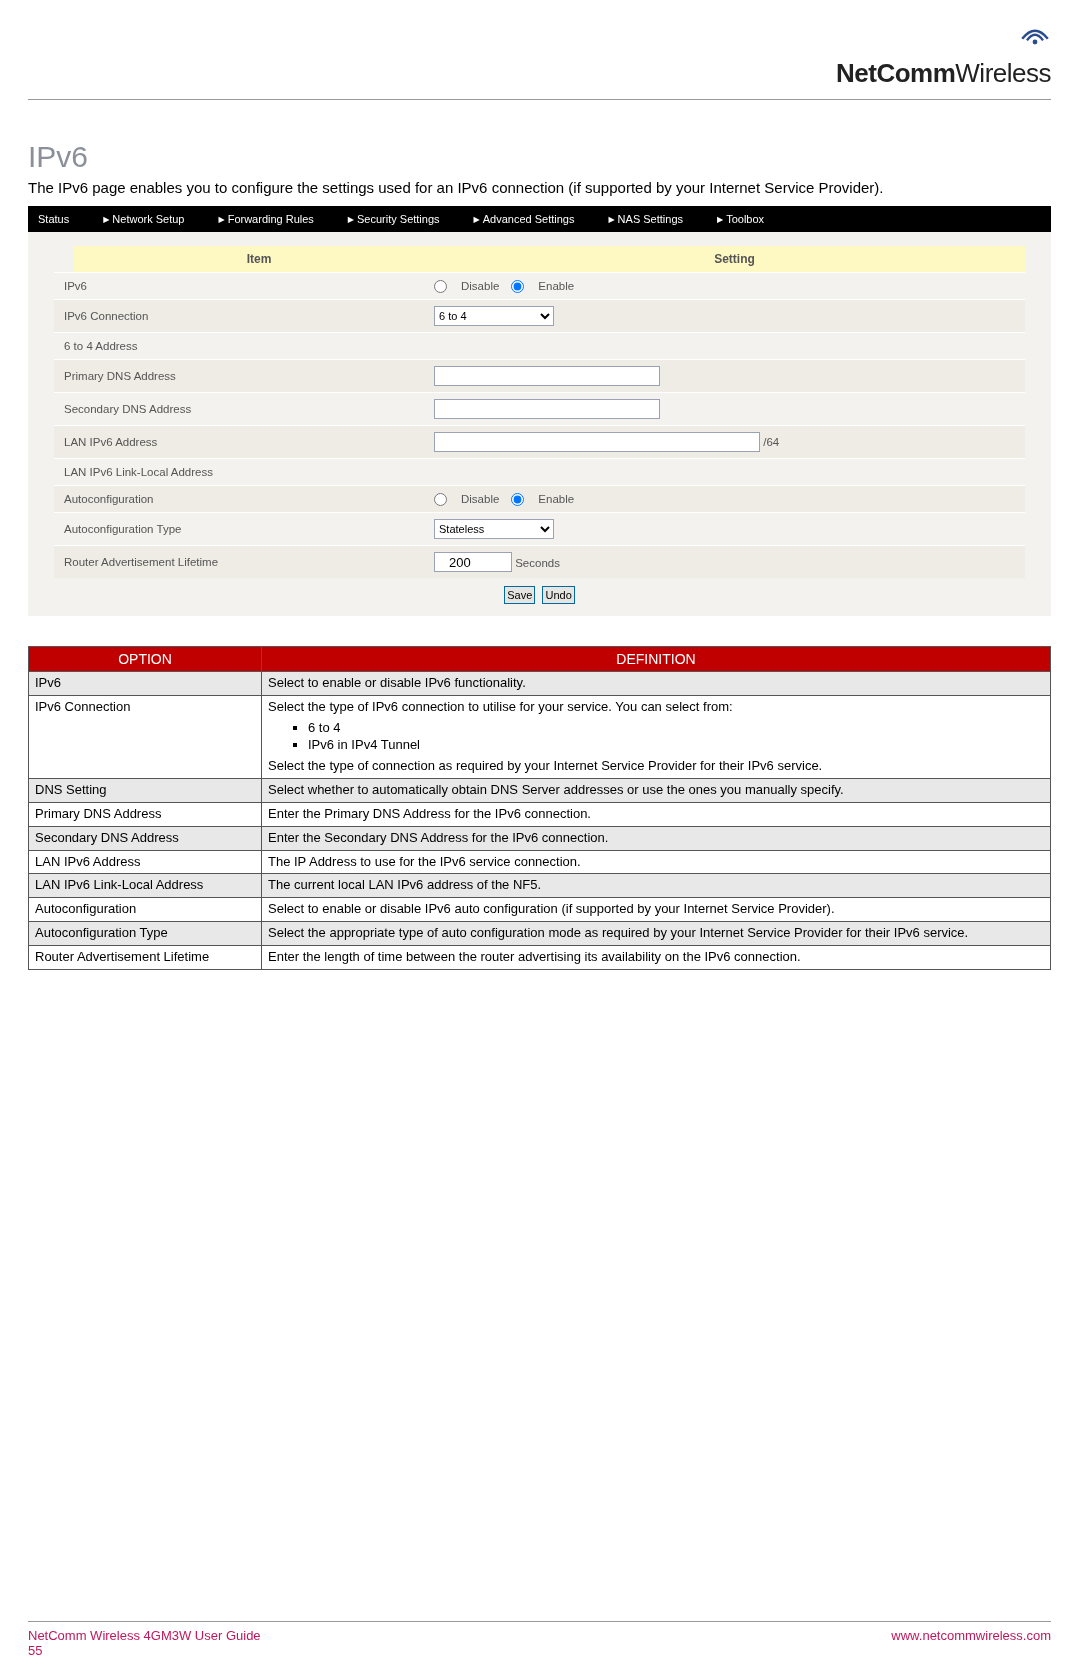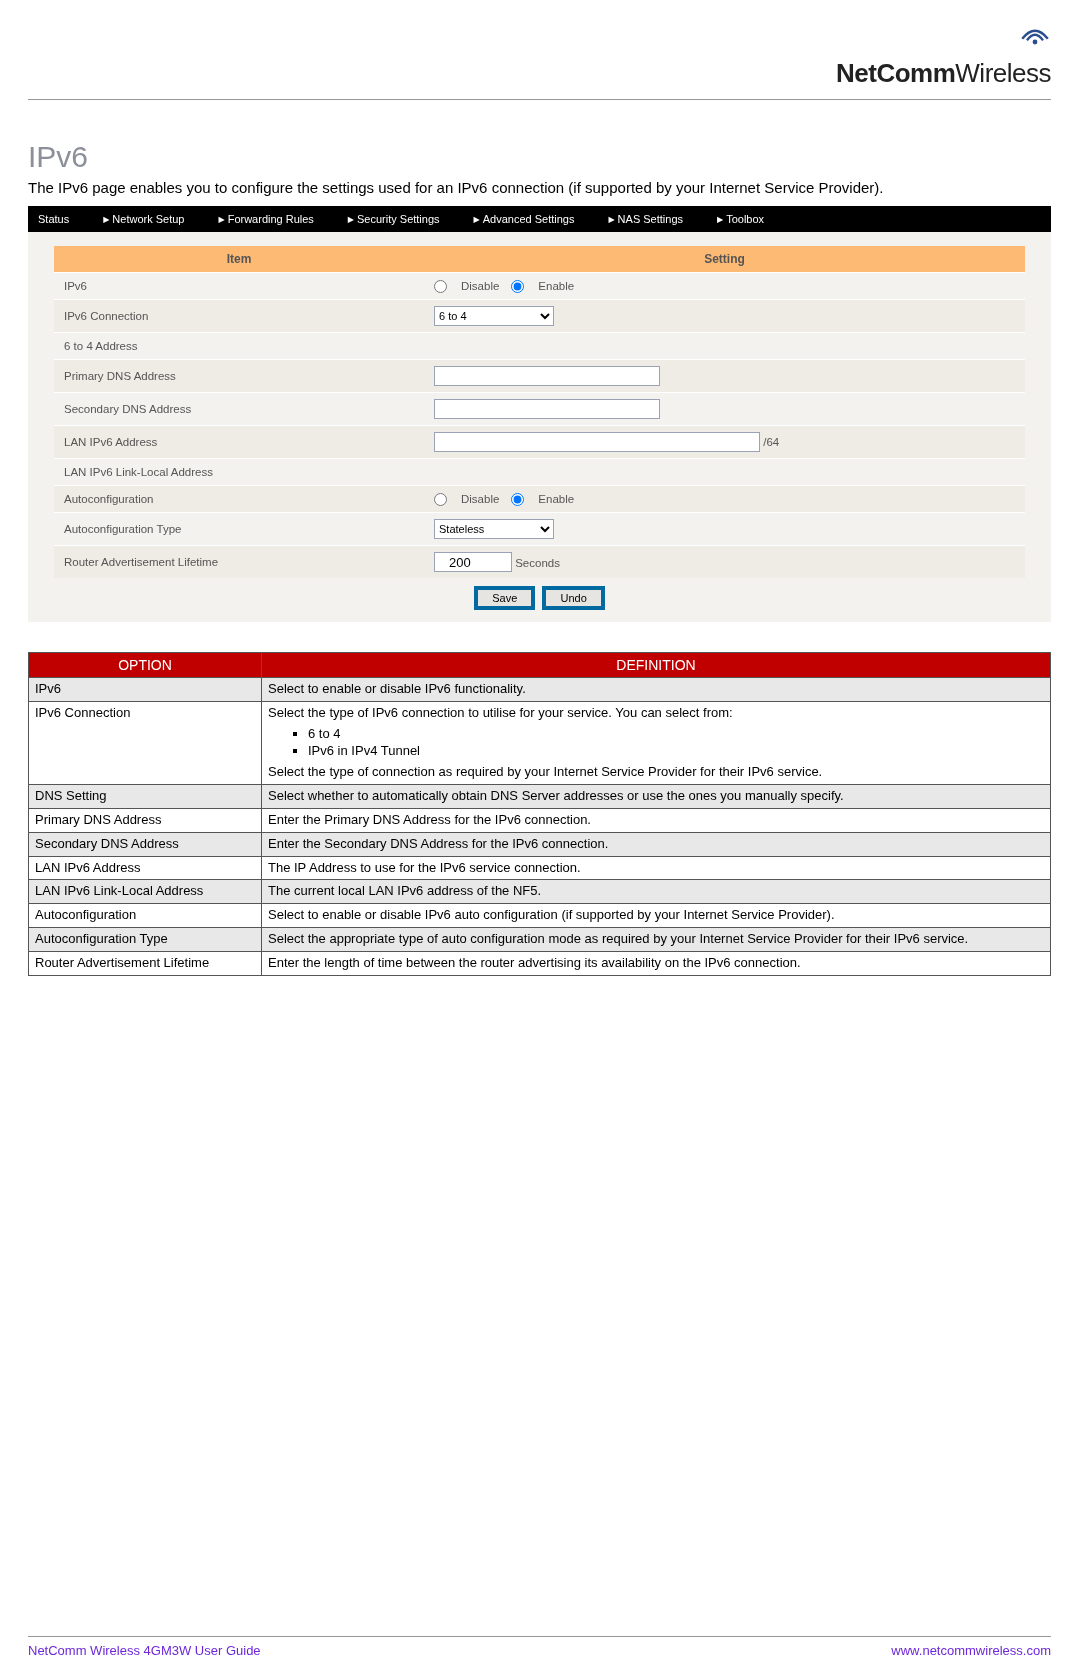--- a/index.html
+++ b/index.html
@@ -32,49 +32,49 @@
   p.intro { font-size: 15px; margin: 4px 0 8px 0; line-height: 1.35; }
   
   .app-panel { border: none; margin: 0 0 30px 0; }
   .navbar {
     background: #000; color: #fff; display: flex; font-size: 11px;
     padding: 4px 10px; height: 18px;
   }
   .navbar .nav-item { margin-right: 34px; display:flex; align-items:center; white-space:nowrap;}
   .navbar .caret { font-size:8px; margin-right:3px; }
   .settings-area { background: #f4f2ee; padding: 14px 26px 10px 26px; font-size: 11.5px; color:#555; }
-  .thead-row { display:flex; background: #fdba74; }
+  .thead-row { display:flex; background: #fef9c3; margin-left: 20px; }
   .thead-row > div, .srow > div { padding: 6px 10px; }
   .col-item { width: 350px; }
   .col-setting { flex: 1; }
   .thead-row > div { text-align: center; font-weight: 600; color:#555; font-size:12px;}
   .srow { display:flex; border-top: 1px solid #fff; align-items:center; min-height:26px;}
   .srow.alt { background: #efece6; }
   input[type=text].small { width: 220px; height:16px; border:1px solid #9aa3b5; font-size:11px; }
   input[type=text].tiny { width: 60px; height:16px; border:1px solid #9aa3b5; font-size:13px; text-align:left; padding-left:14px;}
   select.small { width: 120px; height:20px; border:1px solid #9aa3b5; font-size:11px; background:#fff;}
   .radio-pair { display:flex; gap:12px; align-items:center; font-size:11.5px;}
   .radio-pair input { margin:0 2px 0 0; }
   .btn-row { text-align:center; padding:8px 0 2px 0;}
-  .btn { background: #e7e5e1; border:4px solid #0369a1; font-size:11px; padding:2px 14px; margin:0 2px; cursor:pointer;}
+  .btn { background: #e7e5e1; border:1px solid #0369a1; font-size:11px; padding:2px 2px; margin:0 2px; cursor:pointer;}
   
   table.def-table {
     border-collapse: collapse; width: 100%; margin-top: 28px; table-layout: fixed;
   }
   table.def-table th, table.def-table td {
     border: 1px solid #555; font-size: 13px; padding: 3px 6px; vertical-align: top; line-height:1.3;
   }
   table.def-table th { background: #c00000; color: #fff; font-weight: 400; text-align:center; font-size:14px;}
   table.def-table th.col-opt { width: 220px; }
   table.def-table tr.shade td { background: #e8e8e8; }
   ul.bullets { margin: 4px 0; padding-left: 40px; list-style: square; font-size: 13px;}
   
   .footer {
     position: absolute; bottom: 20px; left: 28px; right: 28px;
-    font-size: 13px; color: #6d28d9;
+    font-size: 13px; color: #be185d;
   }
   .footer hr { border:none; border-top:1px solid #999; margin:0 0 6px 0;}
   .footer-row { display:flex; justify-content:space-between;}
 </style>
 </head>
 <body>
 
 <div class="header-logo">
   <span class="logo-icon">
     <svg viewBox="0 0 40 40" width="32" height="32">
@@ -266,13 +266,14 @@
       </tr>
     </tbody>
 </table>
 
 <div class="footer">
   <hr>
   <div class="footer-row">
     <span>NetComm Wireless 4GM3W User Guide</span>
     <span>www.netcommwireless.com</span>
   </div>
+  <div>55</div>
 </div>
 
 </body></html>

